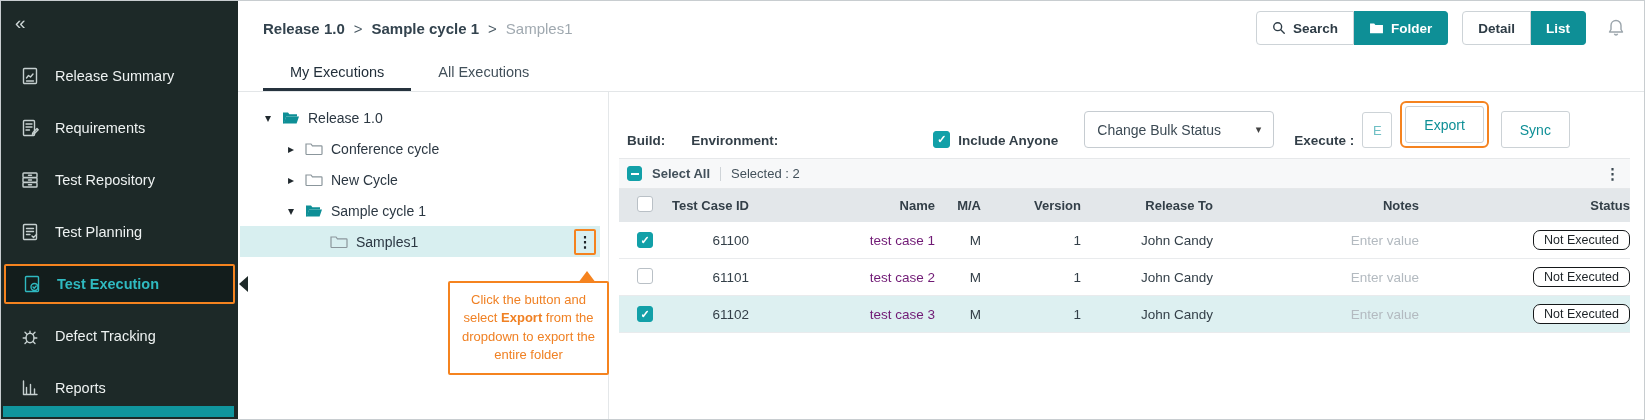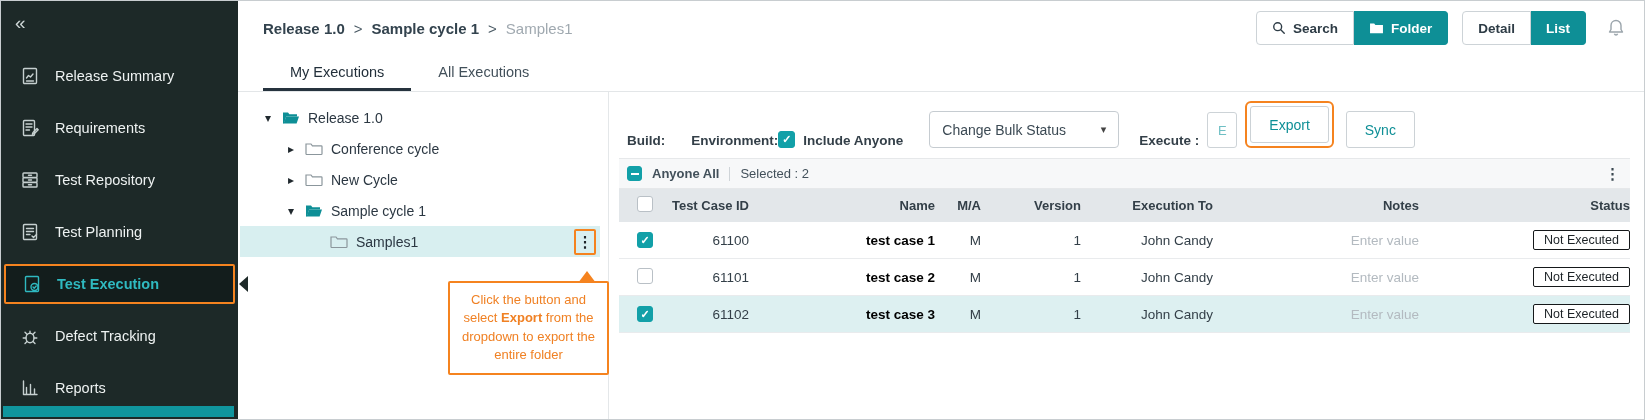--- a/index.html
+++ b/index.html
@@ -56,21 +56,21 @@
 
   .callout { position:absolute; left:210px; top:189px; width:161px; background:#fff; border:2px solid #f5831f; border-radius:2px; padding:8px 9px; text-align:center; font-size:13px; line-height:1.42; color:#f08124; }
   .callout b { font-weight:700; }
   .callout-arrow { position:absolute; top:-12px; left:128px; width:0; height:0; border-left:9px solid transparent; border-right:9px solid transparent; border-bottom:12px solid #f5831f; }
 
   
   .exec-panel { flex:1; min-width:0; padding:12px 14px 0 10px; display:flex; flex-direction:column; }
   .controls { display:flex; align-items:flex-end; height:44px; margin-bottom:10px; font-size:13.5px; color:#3a4750; }
   .ctl-label { font-weight:600; color:#333f48; }
   .ctl-build { margin-left:8px; margin-right:26px; }
-  .ctl-env { }
+  .ctl-env { margin-right:155px; }
   .cb { width:16px; height:16px; border:1.5px solid #b9c0c6; border-radius:3px; background:#fff; display:inline-flex; align-items:center; justify-content:center; cursor:pointer; flex:0 0 auto; }
   .cb--checked { background:#12a0a8; border-color:#12a0a8; }
   .cb--checked::after { content:"✓"; color:#fff; font-size:11px; font-weight:700; line-height:1; }
   .cb--all { background:#12a0a8; border-color:#12a0a8; }
   .cb--all::after { content:""; width:8px; height:2px; background:#fff; }
   .cb-include { margin-right:8px; width:17px; height:17px; }
   .include-label { font-weight:600; color:#333f48; margin-right:26px; }
   .select-btn { width:190px; height:37px; border:1px solid #c6ccd1; border-radius:4px; background:#fff; display:inline-flex; align-items:center; justify-content:space-between; padding:0 12px; font-size:14px; color:#3c4a54; cursor:pointer; margin-right:20px; font-family:Liberation Sans, sans-serif; }
   .caret-down { font-size:11px; color:#444; }
   .exec-label { font-weight:700; margin-right:8px; }
@@ -84,23 +84,23 @@
   .grid-topbar .cb { width:15px; height:15px; }
   .grid-topbar-label { font-weight:700; }
   .vdiv { width:1px; height:14px; background:#cfd4d8; }
   .kebab--plain { margin-left:auto; cursor:pointer; font-size:15px; color:#3a4750; }
   .grid-head, .grid-row { display:grid; grid-template-columns:34px 96px 186px 46px 100px 132px 206px 1fr; align-items:center; }
   .grid-head { height:33px; background:#e3e7ea; font-size:13px; font-weight:700; color:#333f48; }
   .grid-row { height:37px; background:#fff; border-bottom:1px solid #e9ebed; font-size:13.5px; color:#333f48; }
   .grid-row--hl { background:#ddf0f1; }
   .gc { padding-left:10px; overflow:hidden; white-space:nowrap;text-align:right; }
   .gc-cb { padding-left:8px; }
-  .gc-link { color:#000000; font-weight:700; text-decoration:none; cursor:pointer; }
+  .gc-link { color:#701a75; font-weight:400; text-decoration:none; cursor:pointer; }
   .gc-placeholder { color:#b3bac0; cursor:text; }
-  .badge { display:inline-block; border:1.5px solid #15181a; border-radius:2px; padding:2px 10px; font-size:12.5px; color:#1c2226; background:#fff; }
+  .badge { display:inline-block; border:1.5px solid #15181a; border-radius:7px; padding:2px 10px; font-size:12.5px; color:#1c2226; background:#fff; }
 </style>
 </head>
 <body>
 
 <div class="frame">
 
   <aside class="sidebar">
     <div class="collapse-row">
       <span class="collapse-glyph">«</span>
     </div>
@@ -306,33 +306,33 @@
           <button class="e-btn">E</button>
           <span class="export-wrap">
             <button class="action-btn">Export</button>
           </span>
           <button class="action-btn">Sync</button>
         </div>
 
         <div class="grid">
           <div class="grid-topbar">
             <span class="cb cb--all"></span>
-            <span class="grid-topbar-label">Anyone All</span>
+            <span class="grid-topbar-label">Select All</span>
             <span class="vdiv"></span>
             <span class="grid-topbar-info">Selected : 2</span>
             <span class="kebab kebab--plain">⋮</span>
           </div>
 
           <div class="grid-head">
             <span class="gc gc-cb"><span class="cb"></span></span>
             <span class="gc">Test Case ID</span>
             <span class="gc">Name</span>
             <span class="gc">M/A</span>
             <span class="gc">Version</span>
-            <span class="gc">Execution To</span>
+            <span class="gc">Release To</span>
             <span class="gc">Notes</span>
             <span class="gc">Status</span>
           </div>
 
           <div class="grid-row">
             <span class="gc gc-cb"><span class="cb cb--checked"></span></span>
             <span class="gc">61100</span>
             <a class="gc gc-link">test case 1</a>
             <span class="gc">M</span>
             <span class="gc">1</span>

